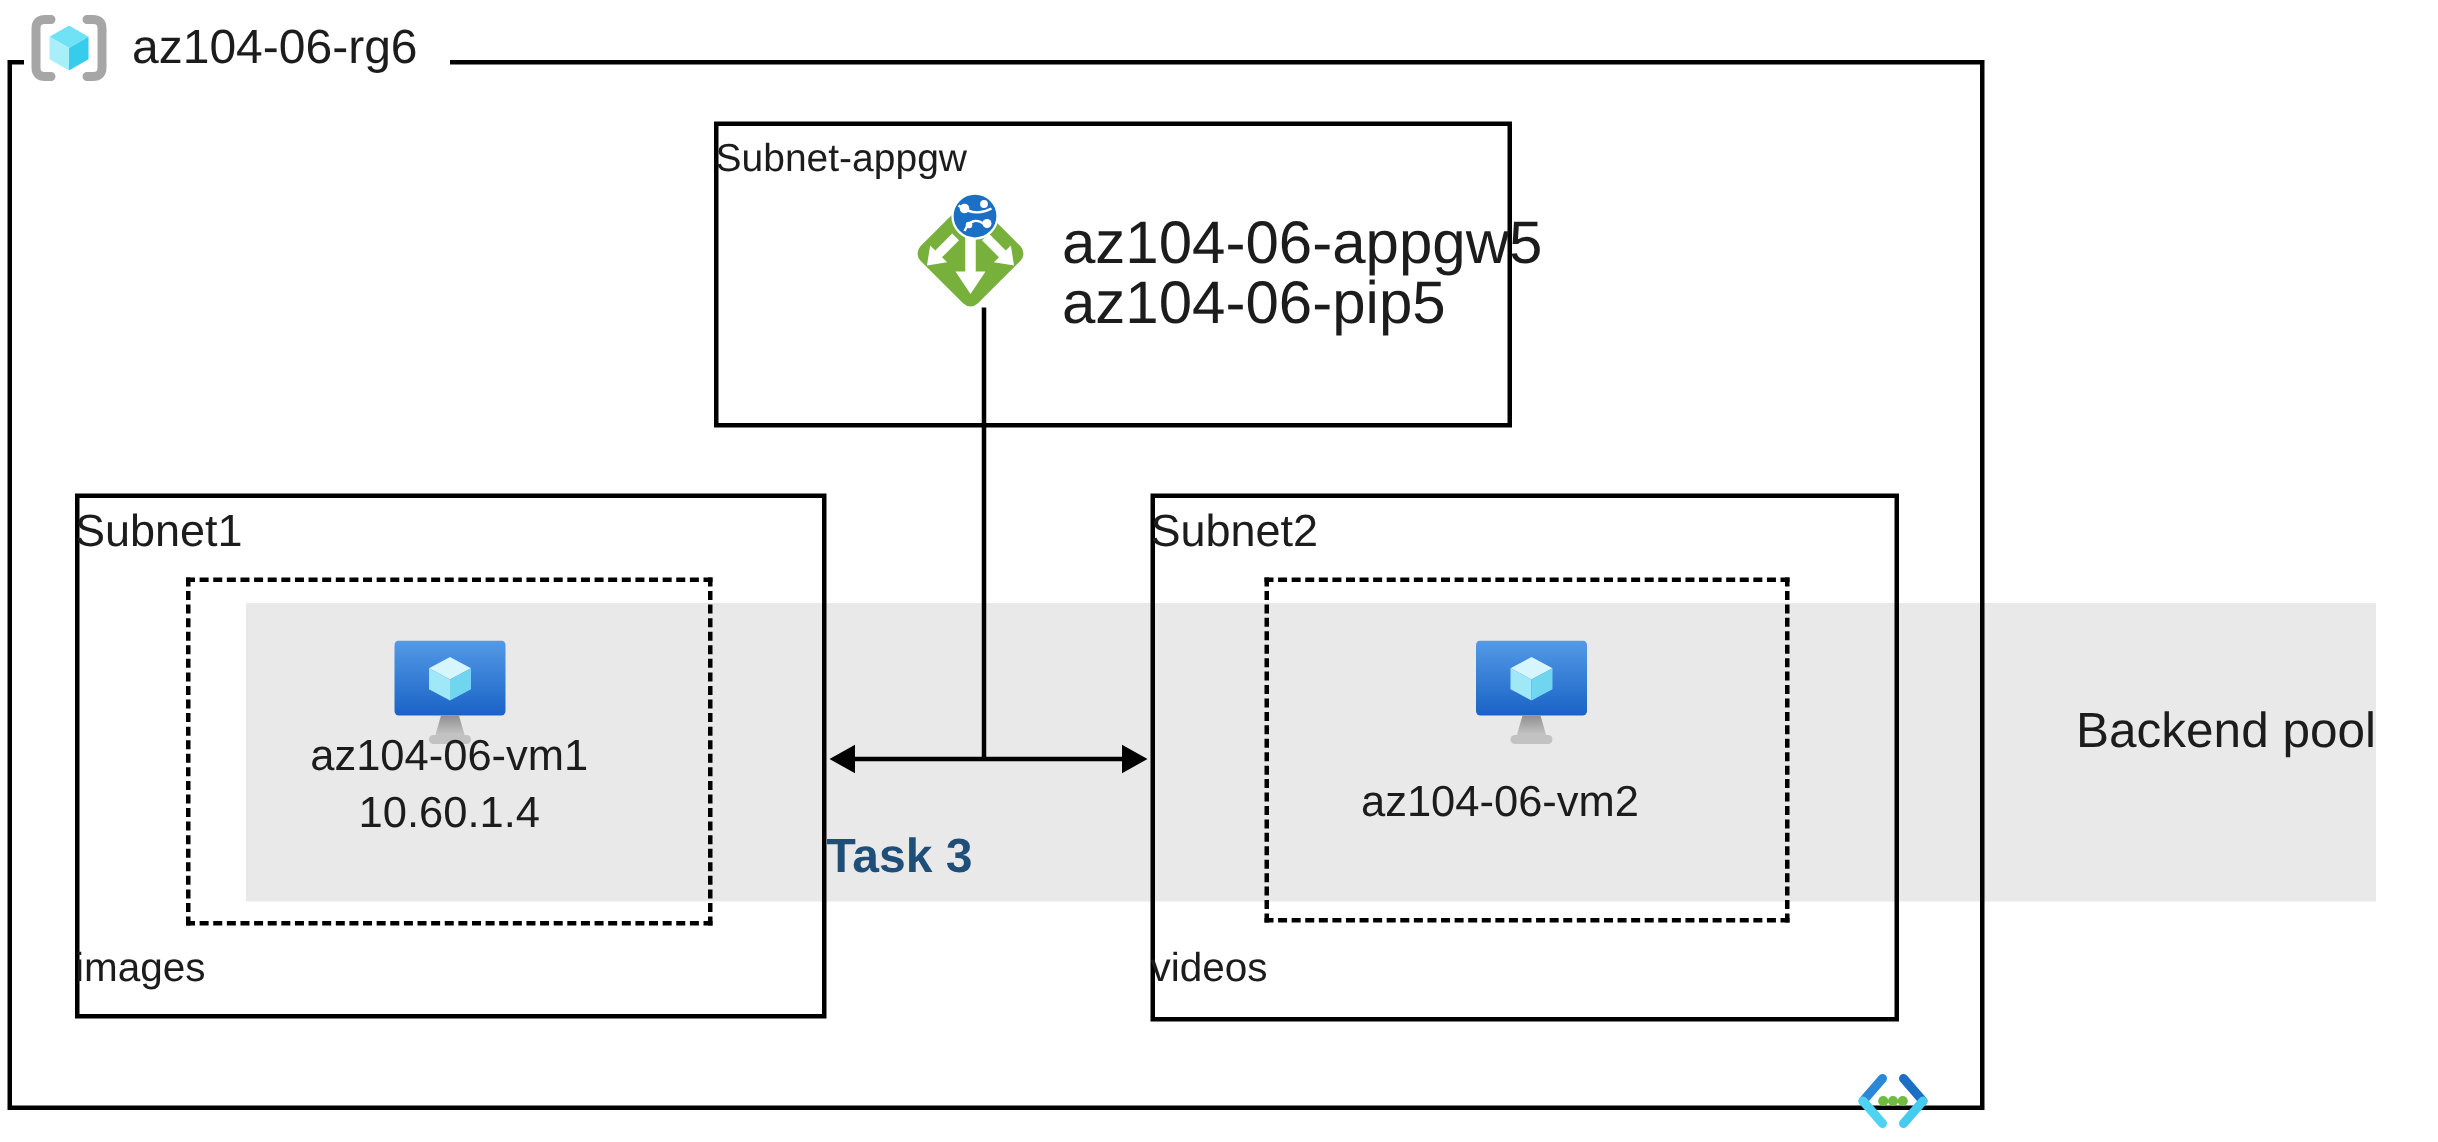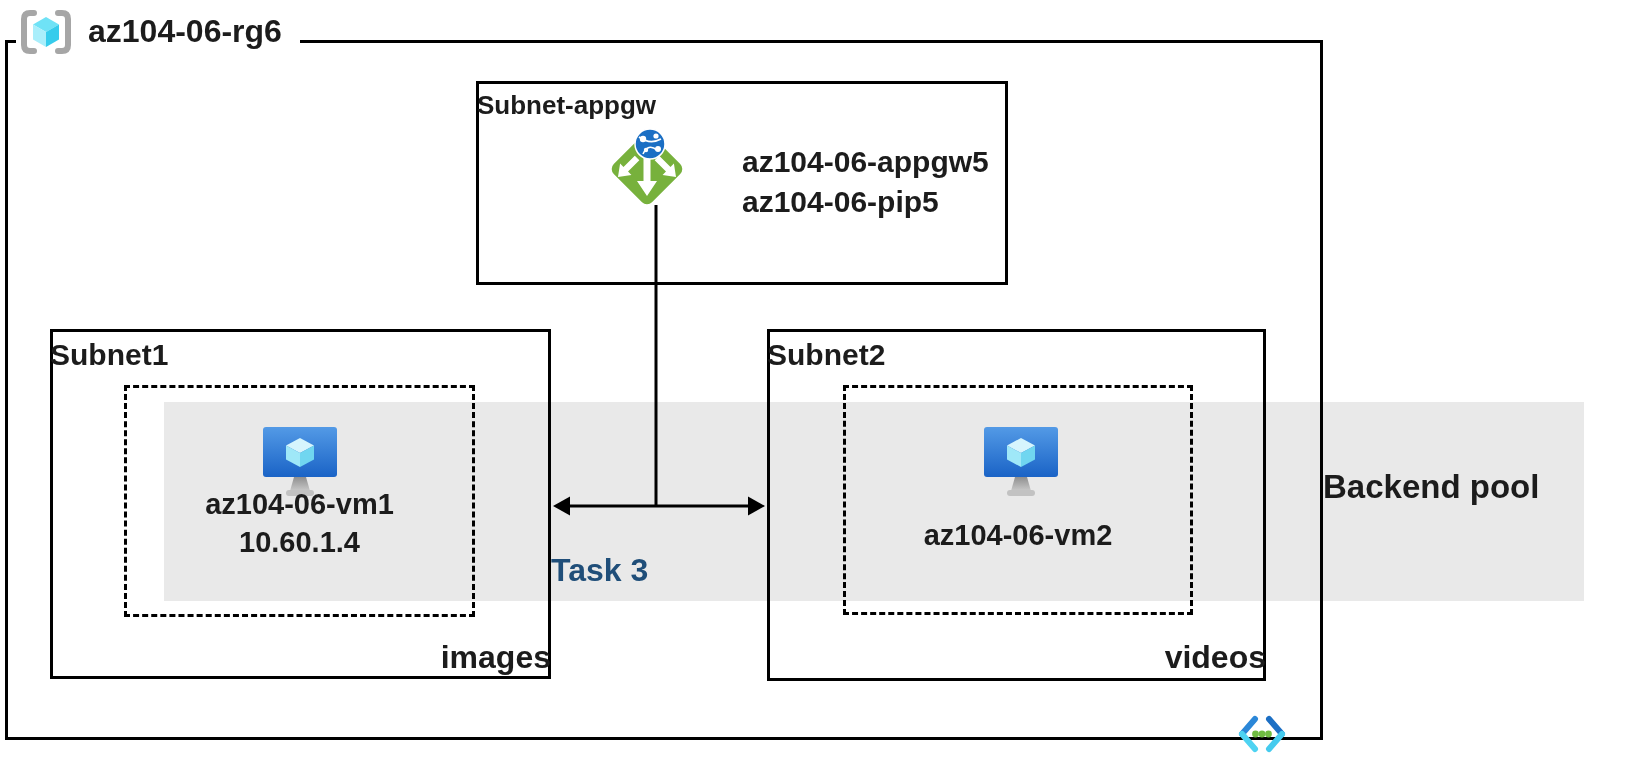--- a/index.html
+++ b/index.html
@@ -15,36 +15,36 @@
   #rg-box{left:5px;top:40px;width:1318px;height:700px;}
   #appgw-box{left:476px;top:81px;width:532px;height:204px;}
   #subnet1-box{left:50px;top:329px;width:501px;height:350px;}
   #subnet2-box{left:767px;top:329px;width:499px;height:352px;}
   .dashed{border:3px dashed #000;background:transparent;z-index:1;box-sizing:border-box;}
   #dashed1{left:124px;top:385px;width:351px;height:232px;}
   #dashed2{left:843px;top:385px;width:350px;height:230px;}
   
   #rg-patch{left:16px;top:36px;width:284px;height:11px;background:#fff;z-index:2;}
   
-  .t{z-index:3;white-space:nowrap;font-weight:bold;}
+  .t{z-index:3;white-space:nowrap;}
   #rg-label{left:88px;top:12px;font-size:32px;line-height:38px;}
   #appgw-label{left:477px;top:86px;font-size:26px;line-height:38px;}
-  #appgw-names{left:742px;top:142px;font-size:30px;line-height:40px;}
+  #appgw-names{left:708px;top:142px;font-size:40px;line-height:40px;}
   .subnet-label{font-size:30px;line-height:34px;text-align:left;}
   #subnet1-label{left:50px;top:338px;width:501px;}
   #subnet2-label{left:767px;top:338px;width:597px;}
   .vm-labels{font-size:29px;line-height:38px;text-align:center;}
   #vm1-labels{left:124px;top:485px;width:351px;}
-  #vm2-labels{left:843px;top:516px;width:350px;}
-  .folder-label{font-size:32px;line-height:34px;text-align:right;margin-top:12px;}
+  #vm2-labels{left:825px;top:516px;width:350px;}
+  .folder-label{font-size:27px;line-height:34px;text-align:left;}
   #images-label{left:50px;top:628px;width:501px;}
   #videos-label{left:767px;top:628px;width:499px;}
   #task-label{left:551px;top:552px;width:216px;text-align:left;
     font-size:32px;line-height:36px;font-weight:bold;color:#1f4e79;}
-  #backend-label{left:1323px;top:468px;width:261px;text-align:left;
+  #backend-label{left:1323px;top:468px;width:261px;text-align:right;
     font-size:33px;line-height:38px;}
   
   .icon{z-index:3;}
   #rg-icon{left:20px;top:8px;}
   #appgw-icon{left:603px;top:123px;}
   #vm1-icon{left:258px;top:427px;}
   #vm2-icon{left:979px;top:427px;}
   #vnet-icon{left:1236px;top:714px;}
   #connectors{left:0;top:0;width:1625px;height:761px;z-index:1;pointer-events:none;}
 </style>

